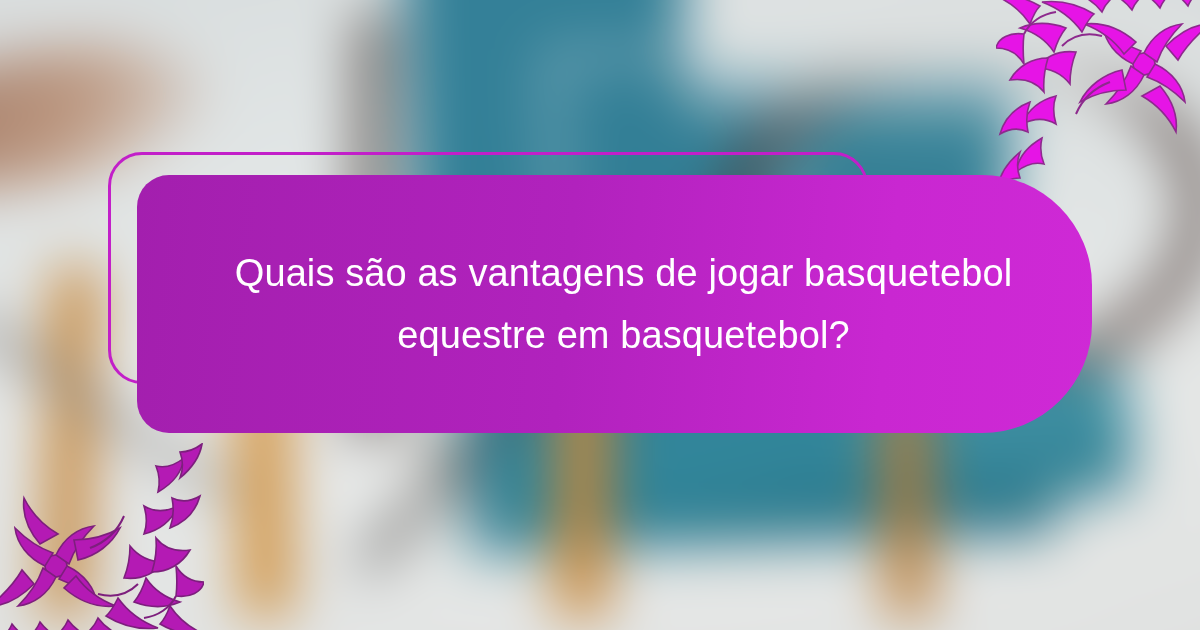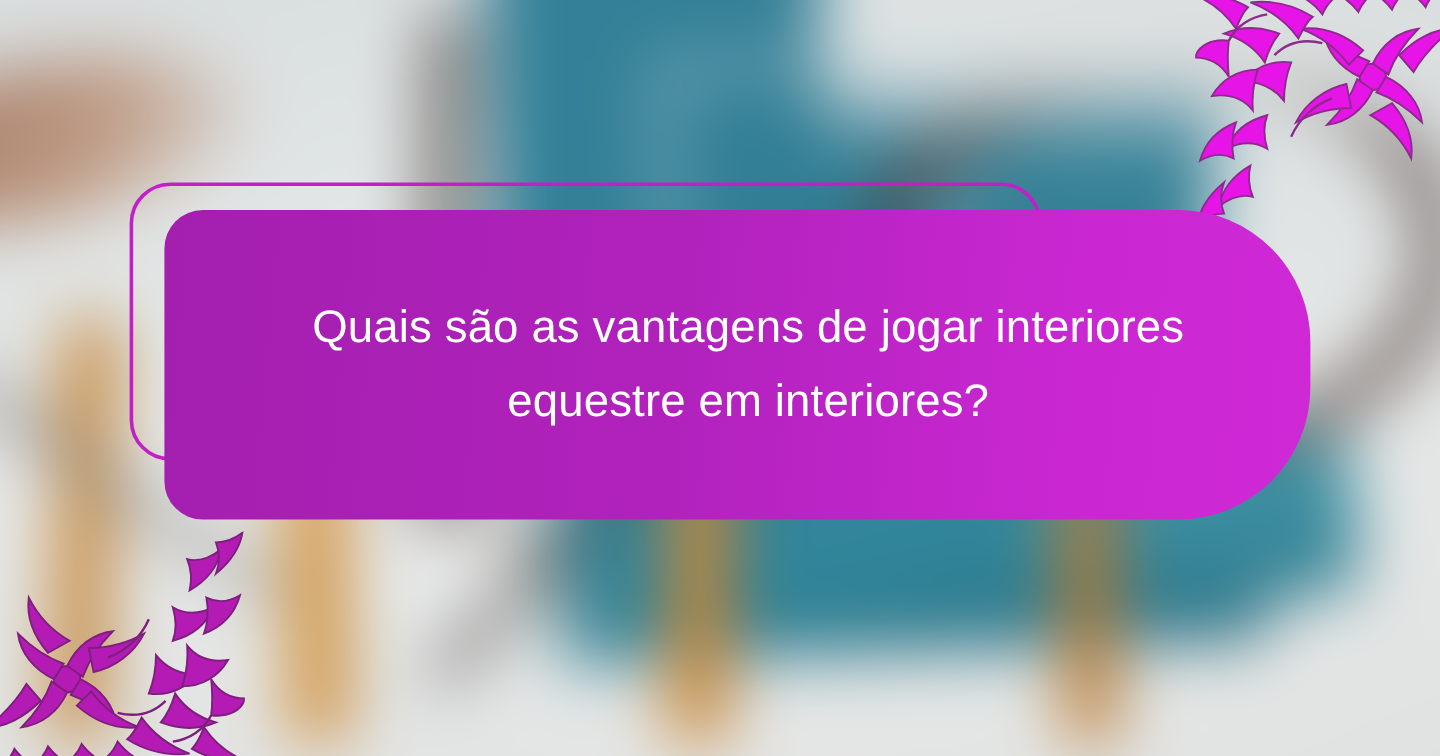--- a/index.html
+++ b/index.html
@@ -285,16 +285,16 @@
           <path d="M96 90 C112 96 124 108 130 122" fill="none" stroke="#7d1f7d" stroke-width="2"></path>
           <path d="M150 20 C164 22 176 30 182 42" fill="none" stroke="#7d1f7d" stroke-width="2"></path>
         </g>
       </g>
     </svg>
   </div>
 
   <div class="card-outline"></div>
 
   <div class="card-fill">
-    <div class="question-text">Quais são as vantagens de jogar interiores equestre em interiores?</div>
+    <div class="question-text">Quais são as vantagens de jogar basquetebol equestre em basquetebol?</div>
   </div>
 
 </div>
 
 </body></html>

